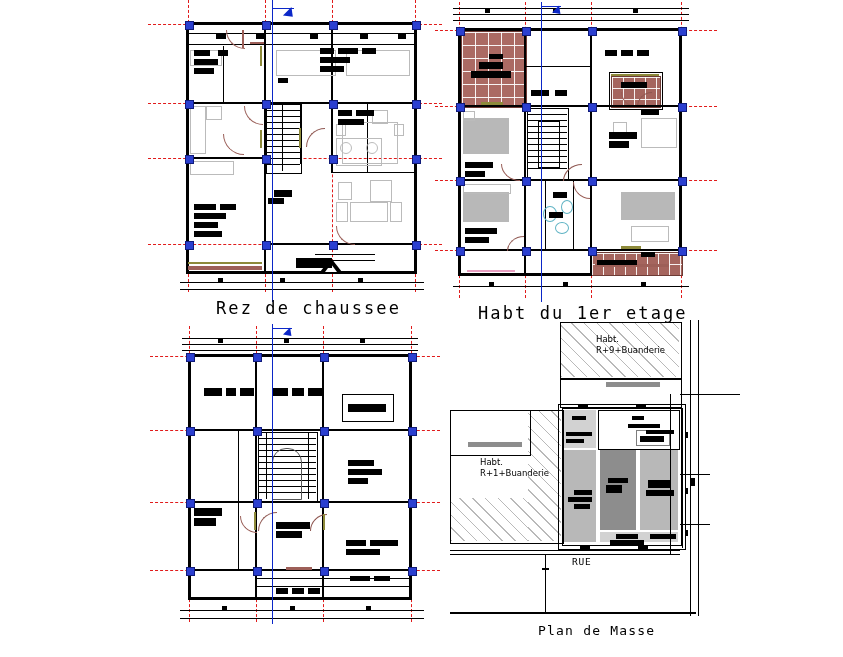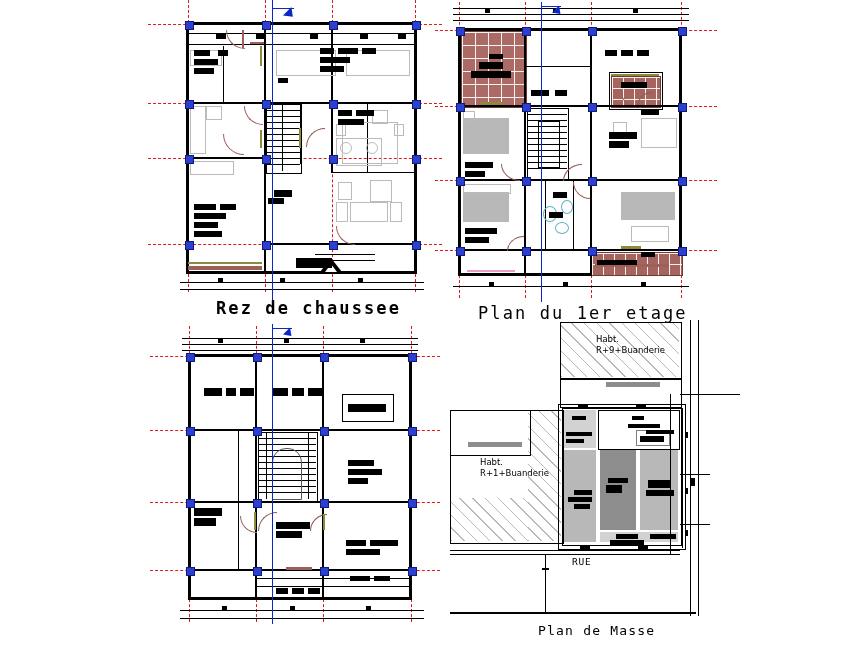--- a/index.html
+++ b/index.html
@@ -538,20 +538,20 @@
     <div class="thin" style="left:230px;top:72px;width:60px;height:1px;"></div>
     <div class="thin" style="left:230px;top:152px;width:30px;height:1px;"></div>
     <div class="thin" style="left:230px;top:202px;width:30px;height:1px;"></div>
     <div class="blk" style="left:235px;top:110px;width:3px;height:6px;"></div>
     <div class="blk" style="left:235px;top:166px;width:3px;height:6px;"></div>
     <div class="blk" style="left:241px;top:156px;width:4px;height:8px;"></div>
     <div class="blk" style="left:235px;top:208px;width:3px;height:6px;"></div>
     <div class="thin" style="left:220px;top:72px;width:1px;height:160px;"></div>
   </div>
 
-  <div class="cadtitle" style="left:216px;top:298px;font-weight:bold;">Rez de chaussee</div>
-
-  <div class="cadtitle" style="left:478px;top:303px;">Plan du 1er etage</div>
+  <div class="cadtitle" style="left:216px;top:298px;">Rez de chaussee</div>
+
+  <div class="cadtitle" style="left:478px;top:303px;">Habt du 1er etage</div>
 
 
   <div class="masstitle" style="left:538px;top:623px;">Plan de Masse</div>
 
 </div>
 
 </body></html>

